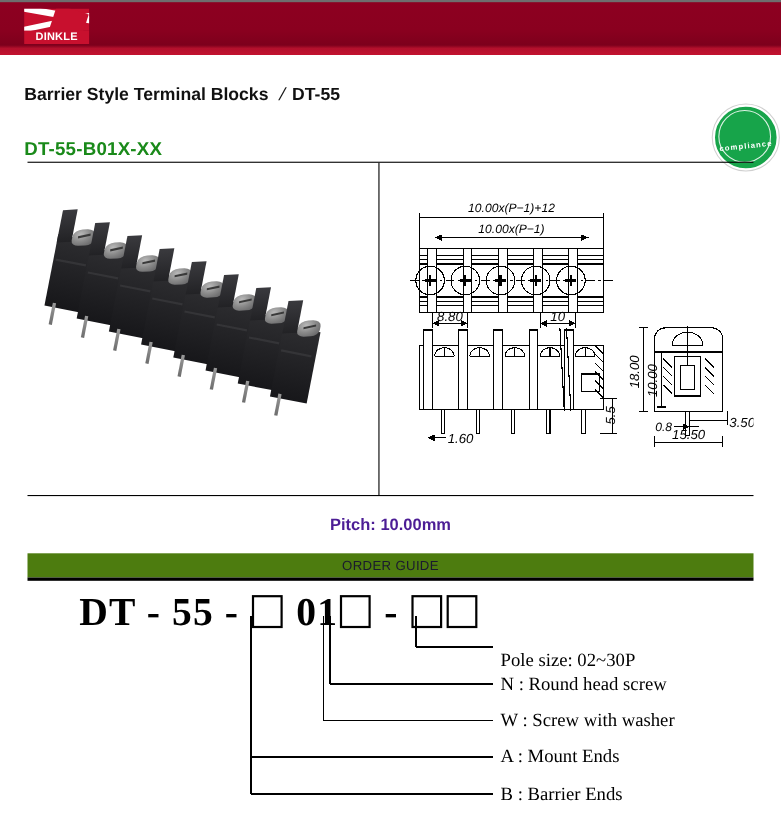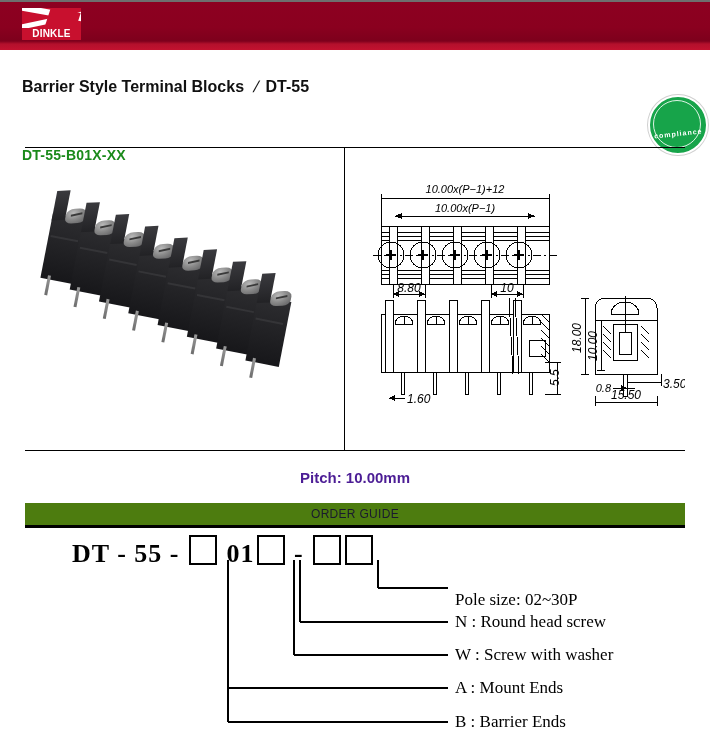--- a/index.html
+++ b/index.html
@@ -94,26 +94,25 @@
   }
   .title-slash {
     display: inline-block;
     transform: skewX(-16deg);
     margin: 0 7px 0 10px;
     font-weight: normal;
   }
   .part-number {
     position: absolute;
     left: 22px; top: 126px;
-    font-size: 14px;
+    font-size: 17px;
     font-weight: bold;
     color: #1a8a1a;
     letter-spacing: 0.2px;
     white-space: nowrap;
-    margin-top: 21px;
   }
 
   
   .rohs {
     position: absolute;
     left: 648px; top: 95px;
     width: 56px; height: 56px;
     border-radius: 50%;
     background: #17a44a;
     border: 2px solid #ffffff;
@@ -251,21 +250,21 @@
     position: absolute;
     left: 25px; top: 525px;
     width: 660px; height: 3px;
     background: #000000;
   }
 
   .code {
     position: absolute;
     left: 72px; top: 535px;
     font-family: "Liberation Serif", serif;
-    font-size: 26px;
+    font-size: 36px;
     font-weight: bold;
     color: #000000;
     white-space: nowrap;
     letter-spacing: 1px;
   }
   .code .box {
     display: inline-block;
     width: 24px; height: 26px;
     border: 2px solid #000000;
     vertical-align: -3px;

